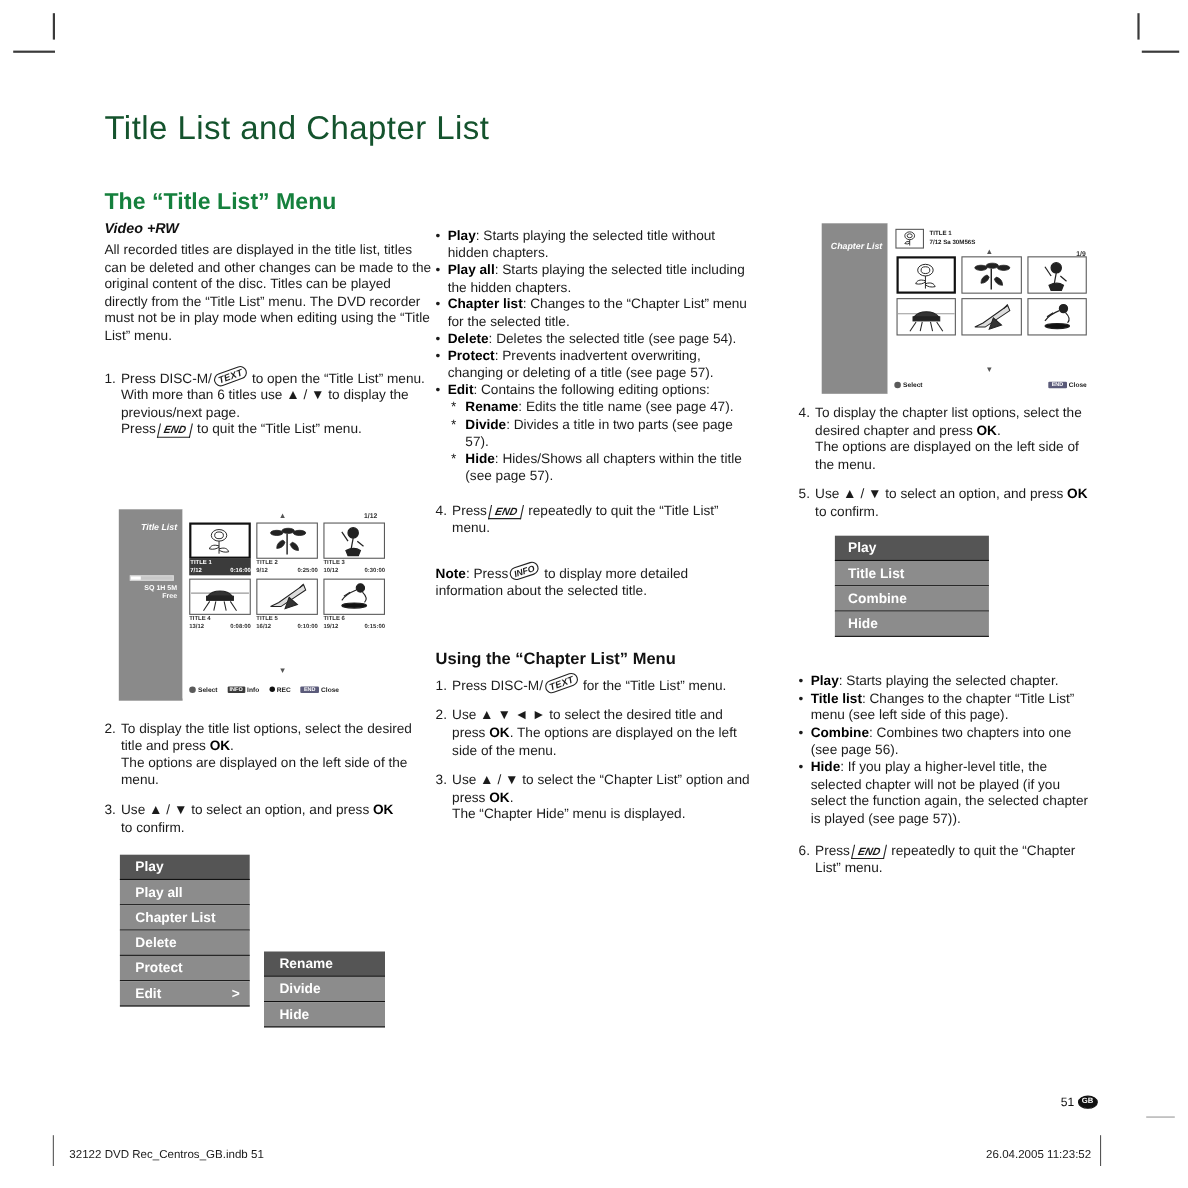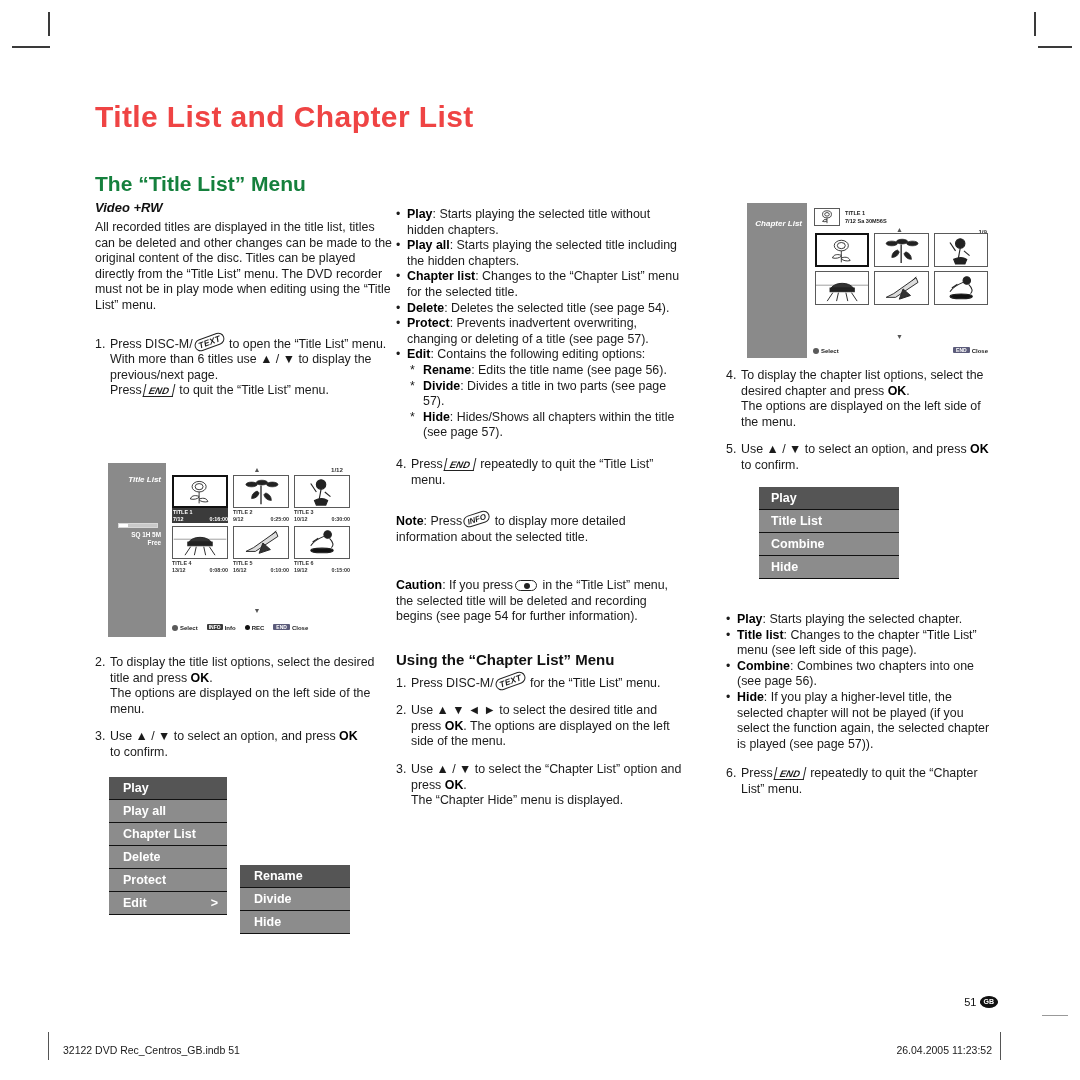--- a/index.html
+++ b/index.html
@@ -21,22 +21,22 @@
   .crop-tr-h { left:1038px; top:46px; width:34px; height:2px; }
   .crop-br-h { left:1042px; top:1015px; width:26px; height:1px; background:#999; }
   .crop-bl-v { left:48px; top:1032px; width:1px; height:28px; background:#555; }
   .crop-brr-v { left:1000px; top:1032px; width:1px; height:28px; background:#555; }
 
   
   .page { position:absolute; left:0; top:0; width:1080px; height:1080px; }
 
   .chapter-title {
     position:absolute; left:95px; top:100px;
-    font-size:30px; font-weight:bold; letter-spacing:0.4px;
-    color:#ef4444;
+    font-size:30px; font-weight:normal; letter-spacing:0.4px;
+    color:#14532d;
   }
 
   .section-title {
     position:absolute; left:95px; top:172px;
     font-size:21px; font-weight:bold; color:#15803d;
   }
   .section-sub {
     position:absolute; left:95px; top:200px;
     font-size:13px; font-style:italic; font-weight:bold; color:#111;
   }
@@ -453,21 +453,21 @@
       <div class="bul-dot">•</div>
       <div class="bul-body"><b>Protect</b><span>: Prevents inadvertent overwriting, changing or deleting of a title (see page 57).</span></div>
     </div>
     <div class="bul">
       <div class="bul-dot">•</div>
       <div class="bul-body"><b>Edit</b><span>: Contains the following editing options:</span></div>
     </div>
 
     <div class="sub">
       <div class="sub-star">*</div>
-      <div class="sub-body"><b>Rename</b><span>: Edits the title name (see page 56).</span></div>
+      <div class="sub-body"><b>Rename</b><span>: Edits the title name (see page 47).</span></div>
     </div>
     <div class="sub">
       <div class="sub-star">*</div>
       <div class="sub-body"><b>Divide</b><span>: Divides a title in two parts (see page 57).</span></div>
     </div>
     <div class="sub">
       <div class="sub-star">*</div>
       <div class="sub-body"><b>Hide</b><span>: Hides/Shows all chapters within the title (see page 57).</span></div>
     </div>
 
@@ -477,21 +477,20 @@
       <div class="step-num">4.</div>
       <div class="step-body"><span>Press</span><span class="key-end">END</span><span> repeatedly to quit the “Title List” menu.</span></div>
     </div>
 
     <div style="height:14px"></div>
 
     <p class="para"><b>Note</b><span>: Press</span><span class="key-info">INFO</span><span> to display more detailed information about the selected title.</span></p>
 
     <div style="height:20px"></div>
 
-    <p class="para"><b>Caution</b><span>: If you press</span><span class="key-rec"></span><span> in the “Title List” menu, the selected title will be deleted and recording begins (see page 54 for further information).</span></p>
 
     <div style="height:14px"></div>
 
     <div style="font-size:15px;font-weight:bold;color:#111;margin-bottom:8px;">Using the “Chapter List” Menu</div>
 
     <div class="step">
       <div class="step-num">1.</div>
       <div class="step-body"><span>Press DISC-M/</span><span class="key-text">TEXT</span><span> for the “Title List” menu.</span></div>
     </div>
 

